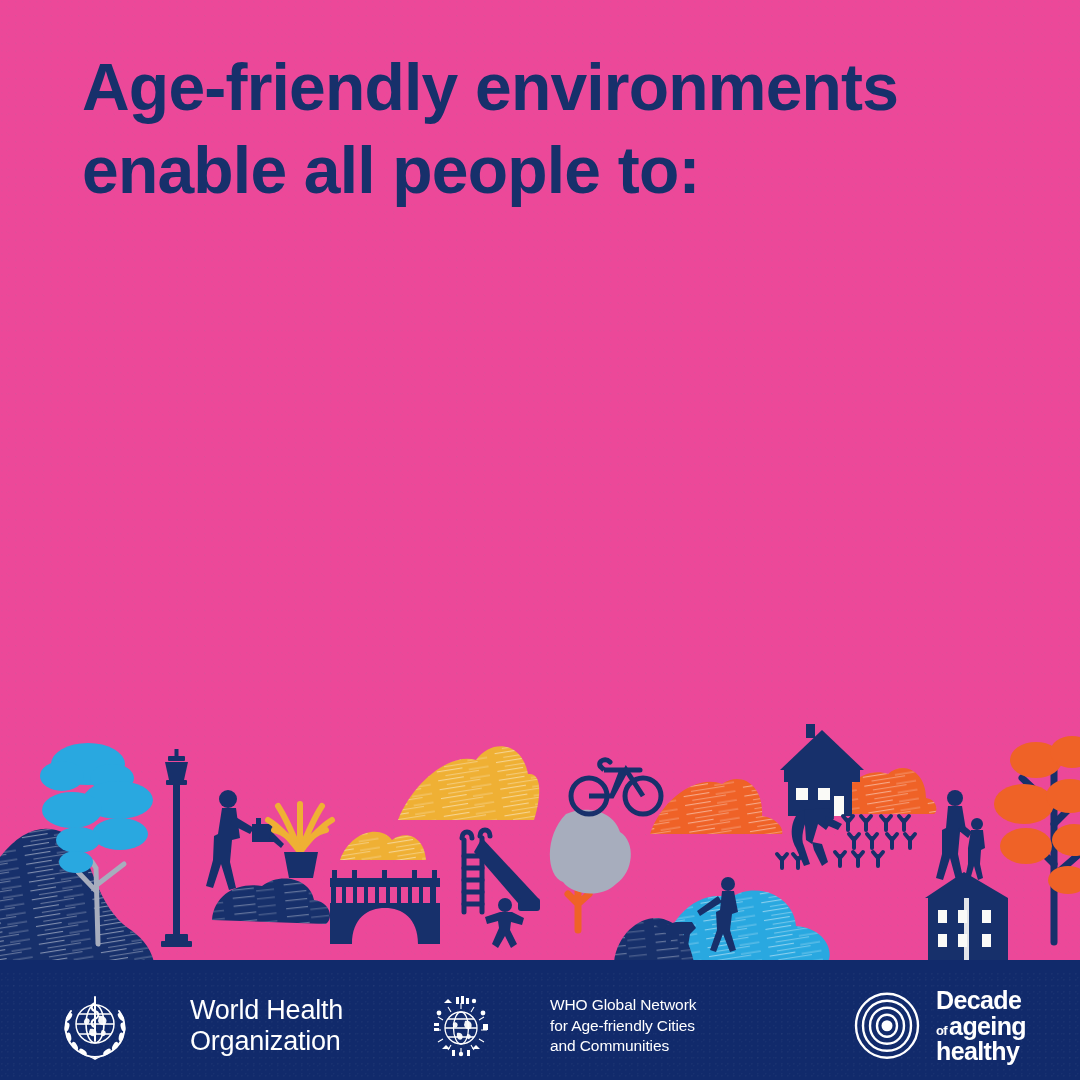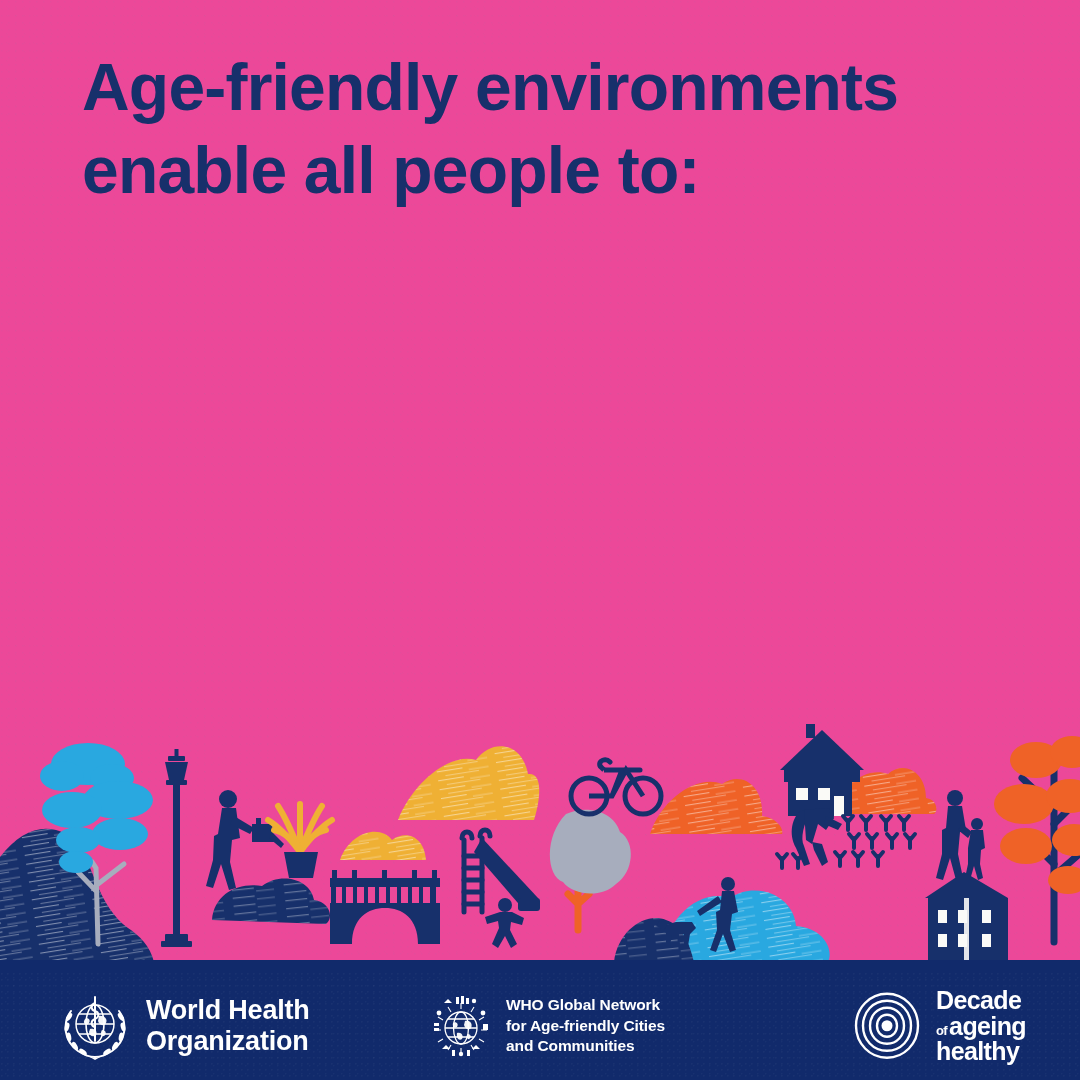--- a/index.html
+++ b/index.html
@@ -87,22 +87,23 @@
     gap: 14px;
   }
   .logo-who      { left: 58px;  top: 50%; transform: translateY(-50%); }
   .logo-network  { left: 430px; top: 50%; transform: translateY(-50%); }
   .logo-decade   { left: 852px; top: 50%; transform: translateY(-50%); }
 
   .logo-mark { flex: 0 0 auto; line-height: 0; }
 
   .logo-text {
     color: #ffffff;
-    font-weight: 700;
+    font-weight: 400;
     white-space: pre-line;
+    margin-left: 44px;
   }
   .logo-who .logo-text      { font-size: 27px; line-height: 1.16; letter-spacing: -0.2px; }
   .logo-network .logo-text  { font-size: 15.5px; line-height: 1.32; letter-spacing: -0.1px; }
 
   .decade-text {
     color: #ffffff;
     font-weight: 700;
     font-size: 25px;
     line-height: 1.02;
     letter-spacing: -0.6px;

